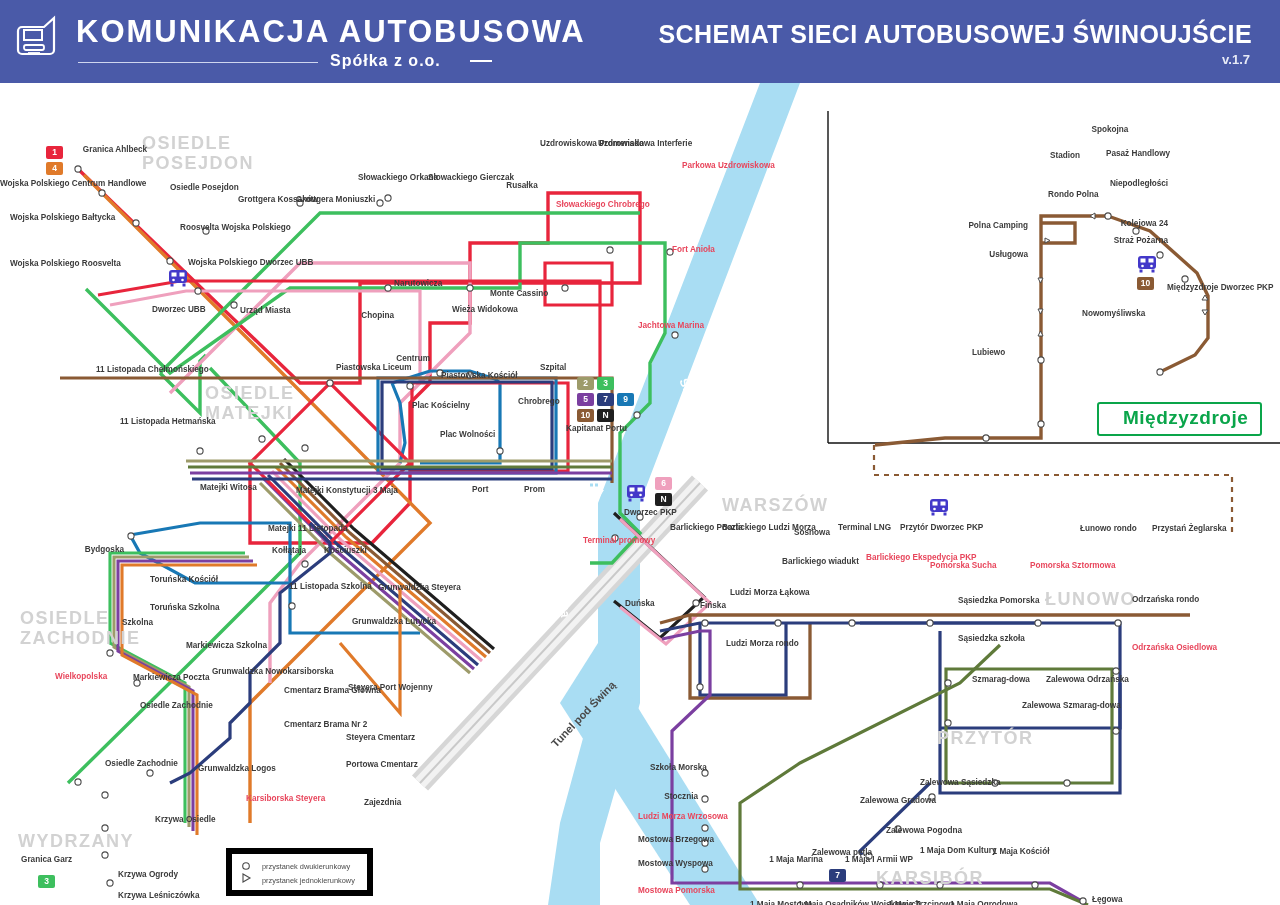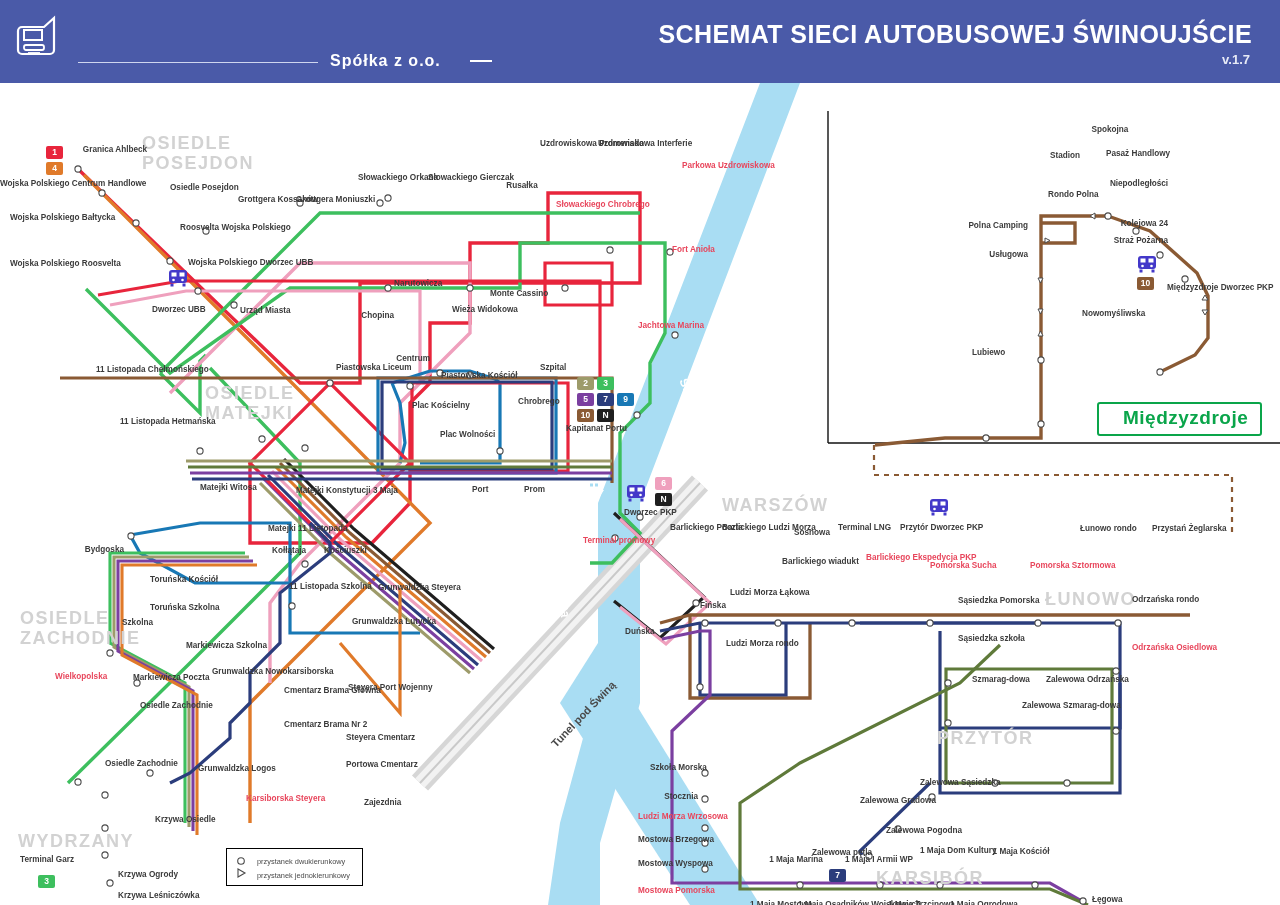--- a/index.html
+++ b/index.html
@@ -35,21 +35,21 @@
   .district{position:absolute;color:#d2d2d2;font-size:18px;font-weight:bold;
        letter-spacing:1.5px;line-height:20px;white-space:pre;}
   .river{position:absolute;color:#fff;font-size:12px;font-weight:bold;}
   .tunnel-lbl{position:absolute;color:#4a4a4a;font-size:11px;font-weight:bold;}
 
   
   .badge{position:absolute;width:17px;height:13px;border-radius:2px;
       color:#fff;font-size:8.5px;font-weight:bold;text-align:center;
       line-height:13px;}
 
-  .legendbox{position:absolute;border:1px solid #000000;background:#fff;}
+  .legendbox{position:absolute;border:6px solid #000000;background:#fff;}
   .legendbox .row{position:absolute;font-size:7.4px;color:#4a4a4a;white-space:nowrap;}
 
   .plate{position:absolute;border:2px solid #0aa54a;background:#fff;border-radius:3px;}
   .plate span{display:block;color:#0aa54a;font-size:19px;font-weight:bold;
       letter-spacing:.5px;padding:3px 12px 5px 24px;}
 
   .train{position:absolute;width:22px;height:18px;}
   .ferry{position:absolute;width:24px;height:18px;}
 </style>
 </head>
@@ -57,20 +57,21 @@
 
 <div id="root">
 
   <div id="header">
     <svg class="logo-bus" viewBox="0 0 52 52">
       <path d="M6 14 h22 l10 -9 v32 a4 4 0 0 1 -4 4 h-28 a4 4 0 0 1 -4 -4 v-19 a4 4 0 0 1 4 -4 z" fill="none" stroke="#fff" stroke-width="2.2"></path>
       <rect x="8" y="17" width="18" height="10" fill="none" stroke="#fff" stroke-width="2"></rect>
       <rect x="8" y="32" width="20" height="5" rx="2" fill="none" stroke="#fff" stroke-width="1.8"></rect>
       <line x1="12" y1="40" x2="24" y2="40" stroke="#fff" stroke-width="1.8"></line>
     </svg>
+    <div class="brand">KOMUNIKACJA AUTOBUSOWA</div>
     <div class="rule-l"></div>
     <div class="brand-sub">Spółka z o.o.</div>
     <div class="rule-r"></div>
     <div class="maintitle">SCHEMAT SIECI AUTOBUSOWEJ ŚWINOUJŚCIE</div>
     <div class="version">v.1.7</div>
   </div>
 
   <div id="map">
 
     <svg class="layer" viewBox="0 0 1280 822">
@@ -376,39 +377,39 @@
     <div class="lbl right" style="left:150px;top:520px;width:52px;">Toruńska Szkolna</div>
     <div class="lbl right" style="left:105px;top:535px;width:48px;">Szkolna</div>
 
     <div class="lbl" style="left:186px;top:558px;width:64px;">Markiewicza Szkolna</div>
     <div class="lbl" style="left:133px;top:590px;width:60px;">Markiewicza Poczta</div>
     <div class="lbl r" style="left:55px;top:589px;">Wielkopolska</div>
     <div class="lbl c" style="left:140px;top:618px;width:58px;">Osiedle Zachodnie</div>
     <div class="lbl c" style="left:212px;top:584px;width:66px;">Grunwaldzka Nowokarsiborska</div>
     <div class="lbl c" style="left:198px;top:681px;width:64px;">Grunwaldzka Logos</div>
     <div class="lbl" style="left:155px;top:732px;">Krzywa Osiedle</div>
-    <div class="lbl right" style="left:20px;top:772px;width:52px;">Terminal Garz</div>
+    <div class="lbl right" style="left:20px;top:772px;width:52px;">Granica Garz</div>
     <div class="lbl" style="left:118px;top:787px;">Krzywa Ogrody</div>
     <div class="lbl" style="left:118px;top:808px;">Krzywa Leśniczówka</div>
 
     <div class="lbl c" style="left:105px;top:676px;width:58px;">Osiedle Zachodnie</div>
 
     <div class="lbl c" style="left:378px;top:500px;width:64px;">Grunwaldzka Steyera</div>
     <div class="lbl c" style="left:352px;top:534px;width:64px;">Grunwaldzka Lutycka</div>
     <div class="lbl c" style="left:284px;top:603px;width:58px;">Cmentarz Brama Główna</div>
     <div class="lbl c" style="left:284px;top:637px;width:58px;">Cmentarz Brama Nr 2</div>
     <div class="lbl c" style="left:348px;top:600px;width:56px;">Steyera Port Wojenny</div>
     <div class="lbl c" style="left:346px;top:650px;width:56px;">Steyera Cmentarz</div>
     <div class="lbl c" style="left:346px;top:677px;width:56px;">Portowa Cmentarz</div>
     <div class="lbl" style="left:364px;top:715px;">Zajezdnia</div>
     <div class="lbl r c" style="left:246px;top:711px;width:71px;">Karsiborska Steyera</div>
 
     <div class="lbl" style="left:624px;top:425px;width:40px;">Dworzec PKP</div>
     <div class="lbl r c" style="left:583px;top:453px;width:58px;">Terminal promowy</div>
-    <div class="lbl" style="left:625px;top:544px;">Duńska</div>
+    <div class="lbl" style="left:625px;top:516px;">Duńska</div>
     <div class="lbl c" style="left:670px;top:440px;width:58px;">Barlickiego Poczta</div>
     <div class="lbl c" style="left:722px;top:440px;width:60px;">Barlickiego Ludzi Morza</div>
     <div class="lbl c" style="left:784px;top:445px;width:56px;">Sosnowa</div>
     <div class="lbl c" style="left:838px;top:440px;width:48px;">Terminal LNG</div>
     <div class="lbl c" style="left:900px;top:440px;width:72px;">Przytór Dworzec PKP</div>
     <div class="lbl c" style="left:782px;top:474px;width:62px;">Barlickiego wiadukt</div>
     <div class="lbl r c" style="left:866px;top:470px;width:70px;">Barlickiego Ekspedycja PKP</div>
     <div class="lbl" style="left:700px;top:518px;">Fińska</div>
     <div class="lbl c" style="left:730px;top:505px;width:62px;">Ludzi Morza Łąkowa</div>
     <div class="lbl c" style="left:726px;top:556px;width:40px;">Ludzi Morza rondo</div>

